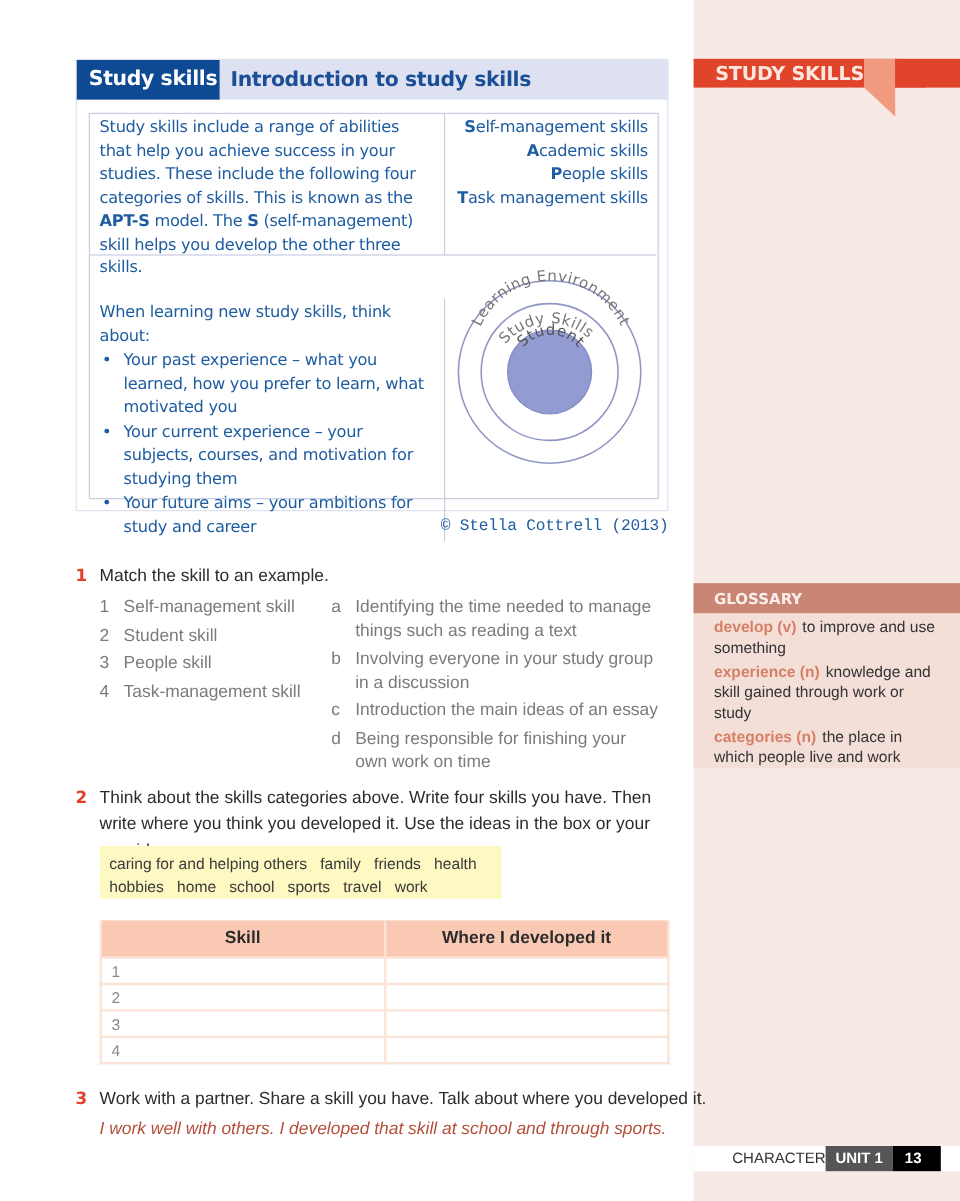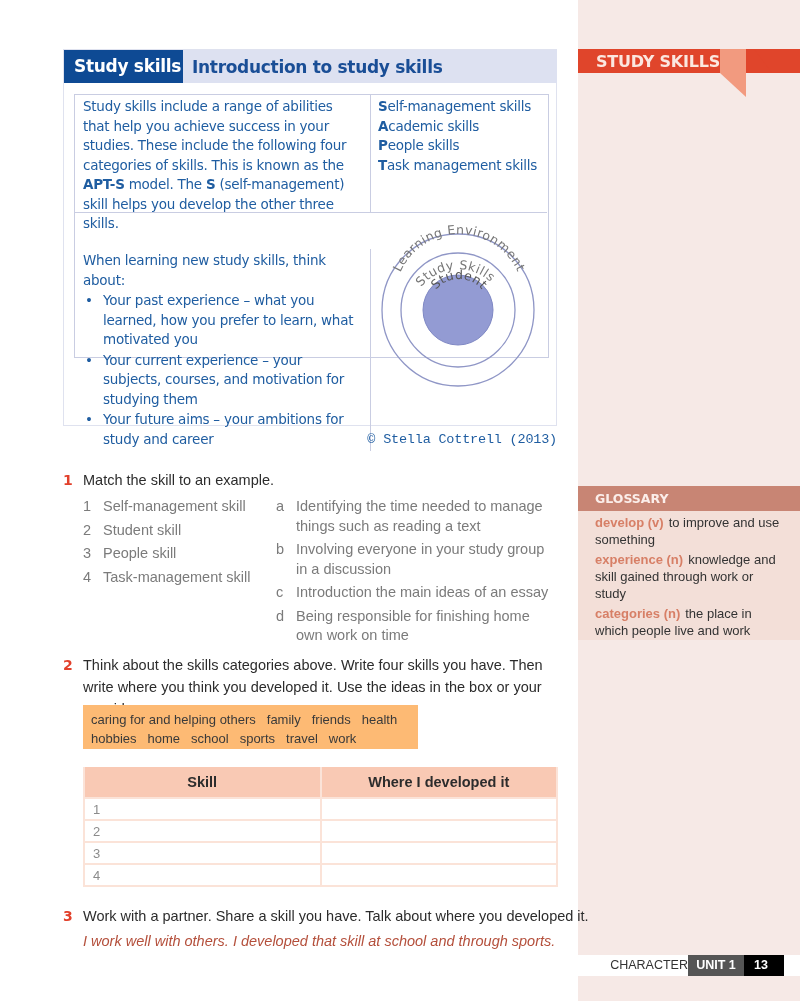--- a/index.html
+++ b/index.html
@@ -41,47 +41,47 @@
     background: #0e4a94; color: #fff; font-weight: bold; font-size: 17px;
     line-height: 33px; padding-left: 10px; box-sizing: border-box;
     font-family: "DejaVu Sans", sans-serif; letter-spacing: -0.3px;
   }
   .box-title {
     position: absolute; left: 128px; top: 0; height: 33px; line-height: 35px;
     color: #1a4e96; font-weight: bold; font-size: 17px;
     font-family: "DejaVu Sans", sans-serif; letter-spacing: -0.3px;
   }
   .grid {
-    position: absolute; left: 10px; top: 44px; width: 475px; height: 264px;
+    position: absolute; left: 10px; top: 44px; width: 475px; height: 322px;
     border: 1.5px solid #c9cde2; box-sizing: border-box;
   }
   .cell { position: absolute; box-sizing: border-box; color: #1f5da1;
     font-family: "DejaVu Sans", sans-serif; font-size: 13.5px; line-height: 19.5px; }
   .c-tl { left: 0; top: 0; width: 296px; height: 118px; border-right: 1.5px solid #c9cde2; border-bottom: 1.5px solid #c9cde2; padding: 2px 8px; letter-spacing: -0.25px; }
-  .c-tr { left: 296px; top: 0; width: 176px; height: 118px; border-bottom: 1.5px solid #c9cde2; padding: 2px 7px; letter-spacing: -0.25px; }
+  .c-tr { left: 296px; top: 0; width: 176px; height: 118px; border-bottom: 1.5px solid #c9cde2; padding: 2px 7px; letter-spacing: -0.25px; text-align: right; }
   .c-bl { left: 0; top: 118px; width: 296px; height: 202px; border-right: 1.5px solid #c9cde2; padding: 2px 8px; letter-spacing: -0.25px; margin-top: 36px; }
   .c-br { left: 296px; top: 118px; width: 176px; height: 202px; }
   .c-bl ul { margin: 0; padding: 0; list-style: none; }
   .c-bl li { position: relative; padding-left: 20px; margin-top: 1px; }
   .c-bl li .bullet { position: absolute; left: 2px; top: 0; }
   .skill-line b { font-weight: bold; }
   .credit {
     position: absolute; right: 243px; top: 432px; color: #1f5da1;
     font-family: Liberation Mono, monospace; font-size: 13.5px; letter-spacing: -0.2px;
   }
 
   
   .ex-num { position: absolute; color: #e2402b; font-weight: bold; font-size: 14px; font-family: "DejaVu Sans", sans-serif; }
   .ex-text { position: absolute; color: #2c2c2c; font-size: 14.5px; line-height: 22px; font-family: "Liberation Sans", sans-serif; }
   .match-col { position: absolute; color: #7b7b7b; font-size: 14.5px; line-height: 19.5px; font-family: "Liberation Sans", sans-serif; }
   .match-item { position: relative; padding-left: 20px; margin-bottom: 4px; }
   .match-item .k { position: absolute; left: 0; top: 0; }
   .word-box {
     position: absolute; left: 83px; top: 705px; width: 335px; height: 44px;
-    background: #fdba74; color: #3a3a3a; font-size: 13px; line-height: 19px;
+    background: #fef9c3; color: #3a3a3a; font-size: 13px; line-height: 19px;
     padding: 5px 8px; box-sizing: border-box;
   }
   .word-box span { margin-right: 11px; }
   table.skills {
     position: absolute; left: 83px; top: 767px; width: 475px; border-collapse: collapse;
     font-family: "Liberation Sans", sans-serif;
   }
   table.skills th {
     background: #f9c9b4; color: #2c2c2c; font-weight: bold; font-size: 14.5px;
     height: 28px; border: 2px solid #fbe3d8; border-top: none;
@@ -183,21 +183,21 @@
 <div class="match-col" style="left:83px; top:497px; width:180px;">
   <div class="match-item"><span class="k">1</span><span>Self-management skill</span></div>
   <div class="match-item"><span class="k">2</span><span>Student skill</span></div>
   <div class="match-item"><span class="k">3</span><span>People skill</span></div>
   <div class="match-item"><span class="k">4</span><span>Task-management skill</span></div>
 </div>
 <div class="match-col" style="left:276px; top:497px; width:275px;">
   <div class="match-item"><span class="k">a</span><span>Identifying the time needed to manage things such as reading a text</span></div>
   <div class="match-item"><span class="k">b</span><span>Involving everyone in your study group in a discussion</span></div>
   <div class="match-item"><span class="k">c</span><span>Introduction the main ideas of an essay</span></div>
-  <div class="match-item"><span class="k">d</span><span>Being responsible for finishing home own work on time</span></div>
+  <div class="match-item"><span class="k">d</span><span>Being responsible for finishing your own work on time</span></div>
 </div>
 
 <div class="ex-num" style="left:63px; top:657px;">2</div>
 <div class="ex-text" style="left:83px; top:654px; width:480px;">Think about the skills categories above. Write four skills you have. Then write where you think you developed it.  Use the ideas in the box or your own ideas.</div>
 
 <div class="word-box">
   <div id="wb1"><span>caring for and helping others</span><span>family</span><span>friends</span><span>health</span></div>
   <div id="wb2"><span>hobbies</span><span>home</span><span>school</span><span>sports</span><span>travel</span><span>work</span></div>
 </div>
 

